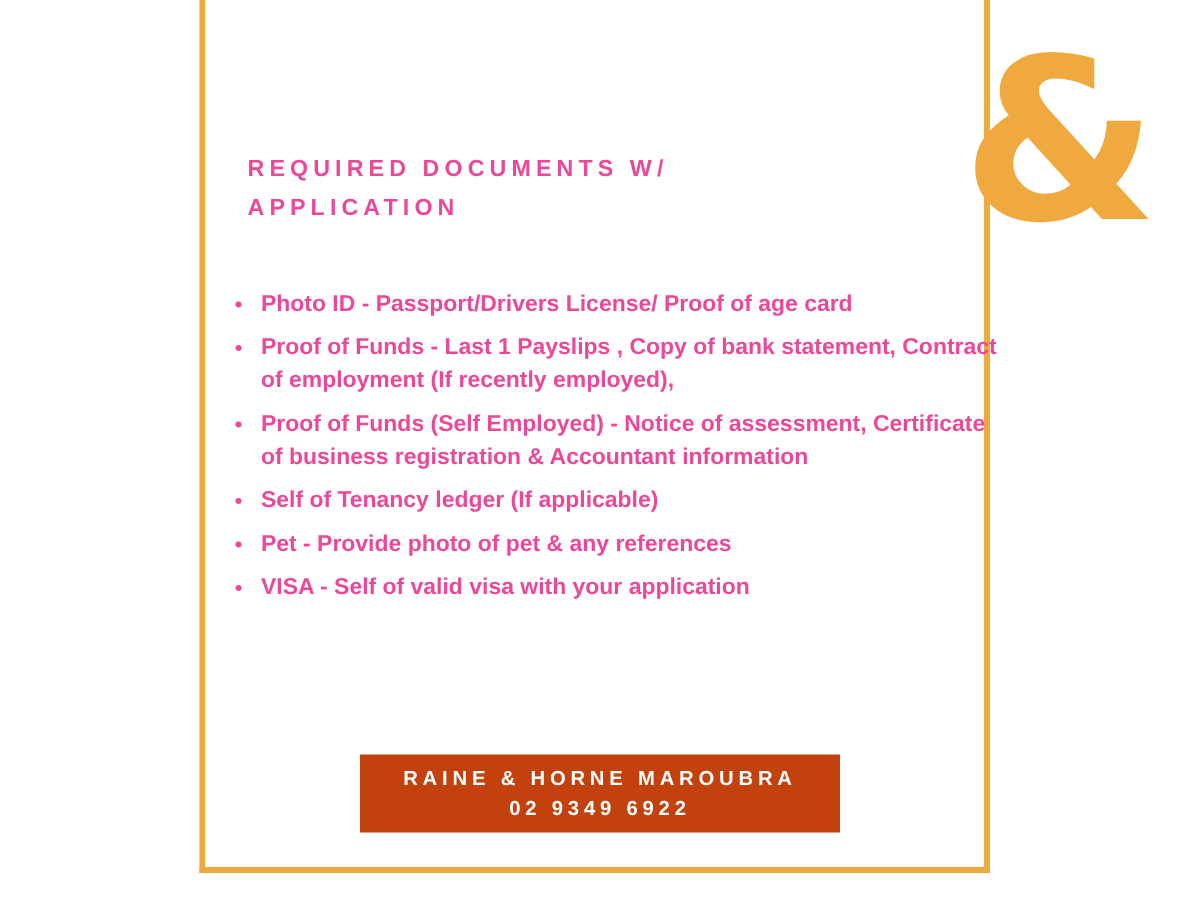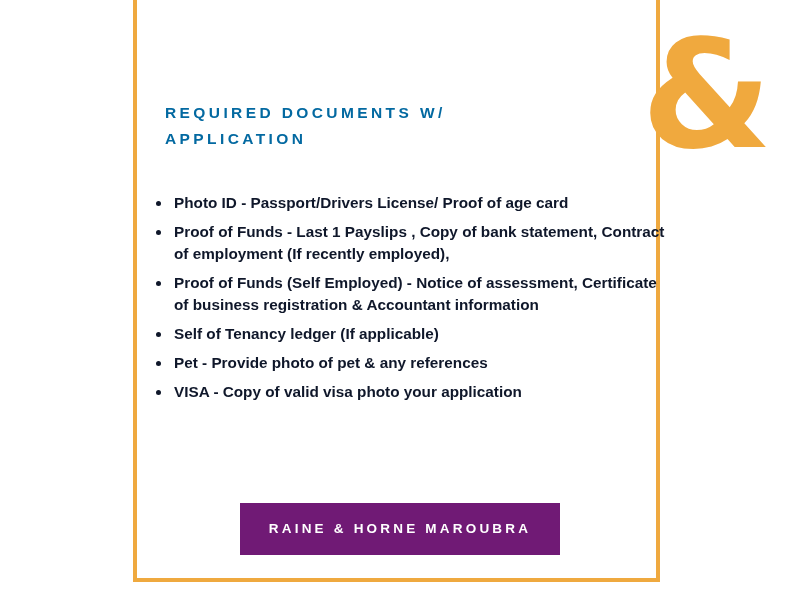--- a/index.html
+++ b/index.html
@@ -52,51 +52,51 @@
   }
   .title {
     position: absolute;
     left: 165px;
     top: 100px;
     width: 330px;
     font-size: 15.5px;
     font-weight: bold;
     letter-spacing: 3.4px;
     line-height: 26px;
-    color: #0369a1;
+    color: #ec4899;
     text-transform: uppercase;
   }
   .list {
     position: absolute;
     left: 150px;
     top: 192px;
     width: 500px;
     margin: 0;
     padding: 0 0 0 22px;
     list-style: disc;
     color: #1c1c1c;
   }
   .list li {
     font-size: 15.3px;
     font-weight: bold;
     line-height: 22px;
     margin-bottom: 7px;
-    color: #0f172a;
+    color: #ec4899;
     padding-left: 2px;
   }
   .list li::marker {
     font-size: 15px;
   }
   .footer-badge {
     position: absolute;
     left: 240px;
     top: 503px;
     width: 320px;
     height: 52px;
-    background: #701a75;
+    background: #c2410c;
     display: flex;
     flex-direction: column;
     align-items: center;
     justify-content: center;
   }
   .footer-line {
     color: #ffffff;
     font-size: 13.5px;
     font-weight: bold;
     letter-spacing: 3.2px;
@@ -115,20 +115,21 @@
   <div class="ampersand">&amp;</div>
 
   <div class="title">REQUIRED DOCUMENTS W/ APPLICATION</div>
 
   <ul class="list">
     <li>Photo ID - Passport/Drivers License/ Proof of age card</li>
     <li>Proof of Funds - Last 1 Payslips , Copy of bank statement, Contract of employment (If recently employed),</li>
     <li>Proof of Funds (Self Employed) - Notice of assessment, Certificate of business registration &amp; Accountant information</li>
     <li>Self of Tenancy ledger (If applicable)</li>
     <li>Pet - Provide photo of pet &amp; any references</li>
-    <li>VISA - Copy of valid visa photo your application</li>
+    <li>VISA - Self of valid visa with your application</li>
   </ul>
 
   <div class="footer-badge">
     <div class="footer-line">RAINE &amp; HORNE MAROUBRA</div>
+    <div class="footer-line">02 9349 6922</div>
   </div>
 
 </div>
 
 </body></html>

